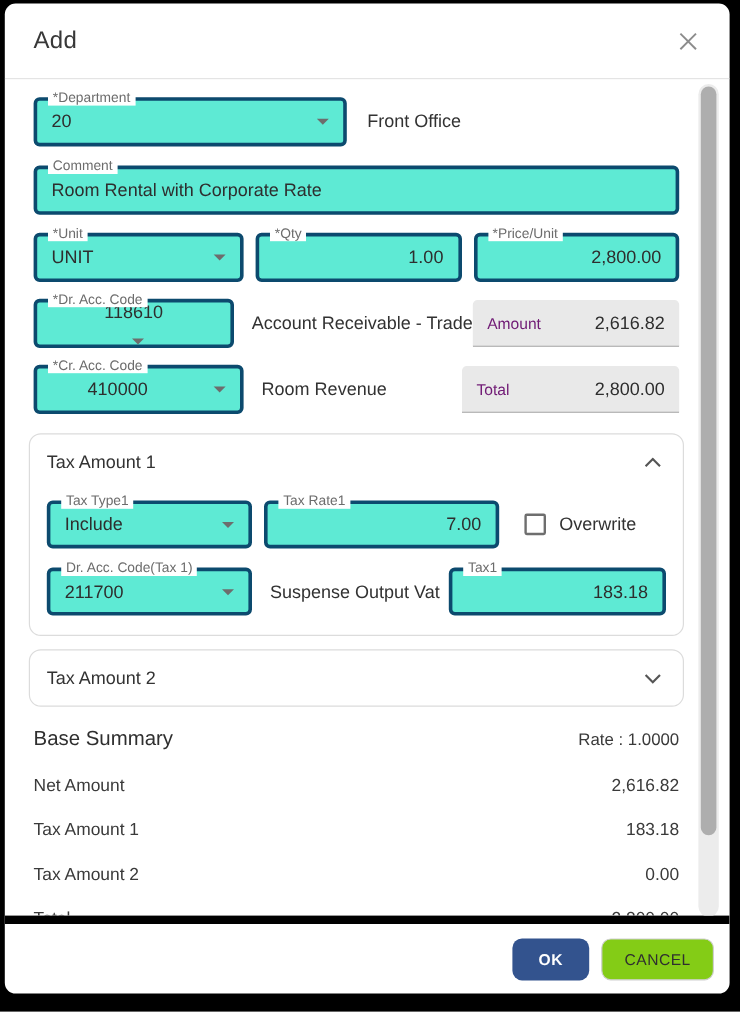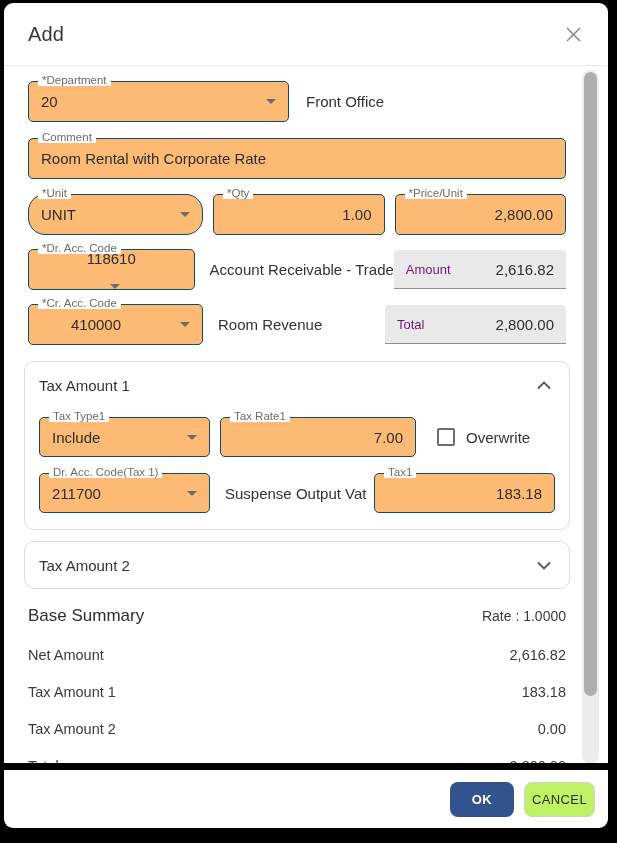--- a/index.html
+++ b/index.html
@@ -39,23 +39,23 @@
     background:#ececec; border-radius:9px;
   }
   .scroll-thumb {
     position:absolute; top:2px; left:2px; width:13px; height:624px;
     background:#aeaeae; border-radius:7px;
   }
 
   
   .field {
     position:relative; height:41px;
-    border:1px solid #0c4a6e; border-radius:5px;
+    border:3px solid #0c4a6e; border-radius:5px;
     display:flex; align-items:center;
-    padding:0 12px; background:#fdba74;
+    padding:0 12px; background:#5eead4;
   }
   .field .flabel {
     position:absolute; top:-8px; left:9px;
     background:#fff; padding:0 4px;
     font-size:11.5px; color:#6c6c6c; white-space:nowrap;
   }
   .field .fvalue { font-size:15px; color:#2e2e2e; flex:1; white-space:nowrap; overflow:hidden; }
   .field.num .fvalue { text-align:right; }
   .arrow {
     width:0; height:0; margin-left:8px;
@@ -102,21 +102,21 @@
   
   .dlg-footer {
     flex:0 0 65px; border-top:7px solid #000000;
     display:flex; align-items:center; justify-content:flex-end;
     gap:10px; padding:0 13px;
   }
   .btn { height:35px; border-radius:8px; font-size:13px; font-weight:700; letter-spacing:.4px;
     display:flex; align-items:center; justify-content:center; cursor:pointer;
     font-family:"Liberation Sans", sans-serif; }
   .btn-ok { background:#33538e; color:#fff; border:none; width:64px; }
-  .btn-cancel { background:#bef264; color:#2f2f2f; border:1px solid #cfcfcf; width:71px; font-weight:500; }
+  .btn-cancel { background:#84cc16; color:#2f2f2f; border:1px solid #cfcfcf; width:94px; font-weight:500; }
 
   .mt14 { margin-top:14px; }
   .mt15 { margin-top:15px; }
   .gap10 { gap:10px; }
   svg { display:block; }
 </style>
 </head>
 <body>
 
 <div class="dialog">
@@ -145,21 +145,21 @@
       </div>
       <div class="desc-text" style="margin-left:17px;">Front Office</div>
     </div>
 
     <div class="field mt14" style="margin-top:16px;">
       <span class="flabel">Comment</span>
       <span class="fvalue">Room Rental with Corporate Rate</span>
     </div>
 
     <div class="row gap10 mt15">
-      <div class="field" style="width:175px;border-radius:17px;">
+      <div class="field" style="width:175px;">
         <span class="flabel">*Unit</span>
         <span class="fvalue">UNIT</span>
         <span class="arrow"></span>
       </div>
       <div class="field num" style="flex:1;">
         <span class="flabel">*Qty</span>
         <span class="fvalue">1.00</span>
       </div>
       <div class="field num" style="flex:1;">
         <span class="flabel">*Price/Unit</span>

